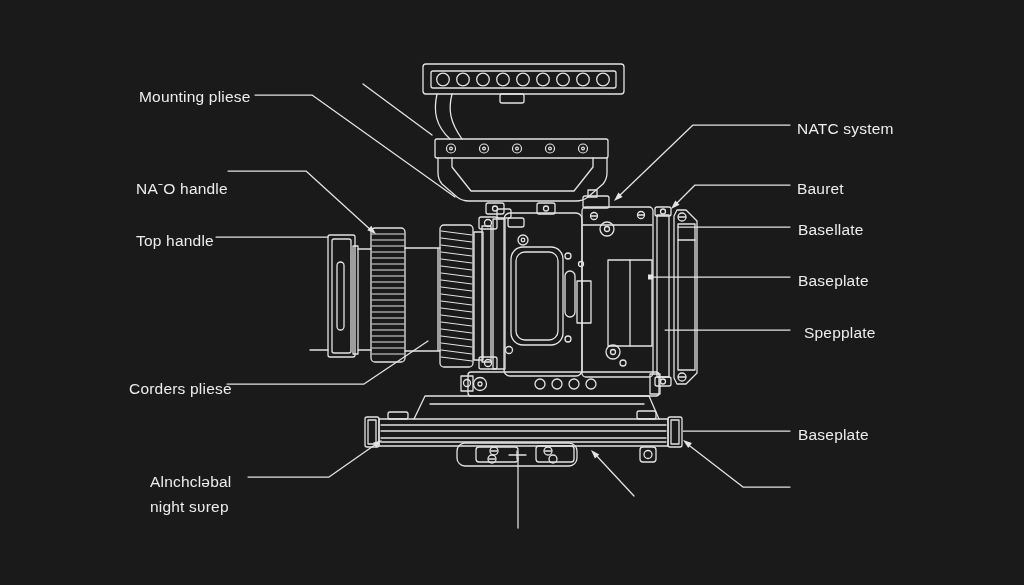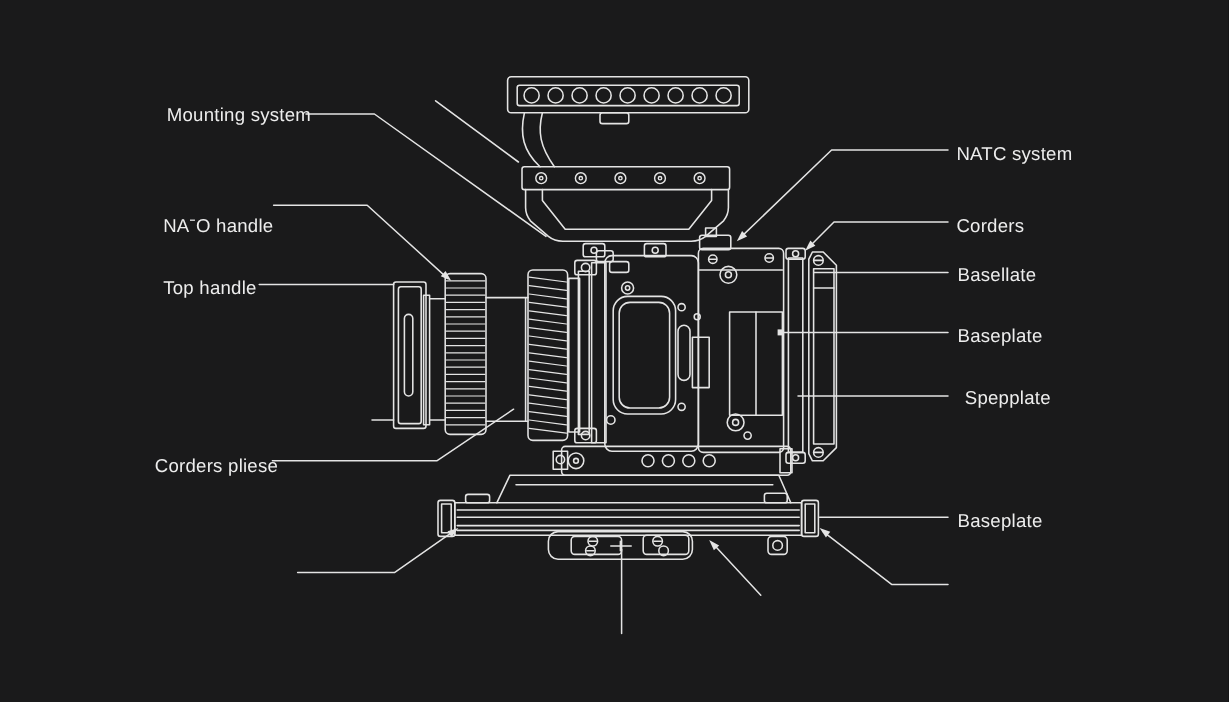--- a/index.html
+++ b/index.html
@@ -201,25 +201,29 @@
       <rect x="648" y="274.5" width="5" height="5" fill="#e4e4e4" stroke="none"></rect>
       <path d="M790,330 H665"></path>
       <path d="M790,431 H683"></path>
       <path d="M790,487 H743 L686,443"></path>
       <polygon points="683,440 691.9,443.1 688.3,447.9" fill="#e4e4e4" stroke="none"></polygon>
       <path d="M594,453 L634,496"></path>
       <polygon points="591,450 599.3,454.6 594.9,458.6" fill="#e4e4e4" stroke="none"></polygon>
     </g>
   </svg>
 
-  <div class="lbl" style="left:139px;top:84px">Mounting system</div>
+  <div class="lbl" style="left:139px;top:84px">Mounting pliese</div>
   <div class="lbl" style="left:136px;top:176px">NAˉO handle</div>
   <div class="lbl" style="left:136px;top:228px">Top handle</div>
   <div class="lbl" style="left:129px;top:376px">Corders pliese</div>
+  <div class="lbl" style="left:150px;top:469px">
+    <span>Alnchcləbal</span>
+    <span class="l2">night sʋrep</span>
+  </div>
 
   <div class="lbl" style="left:797px;top:116px">NATC system</div>
-  <div class="lbl" style="left:797px;top:176px">Corders</div>
+  <div class="lbl" style="left:797px;top:176px">Bauret</div>
   <div class="lbl" style="left:798px;top:217px">Basellate</div>
   <div class="lbl" style="left:798px;top:268px">Baseplate</div>
   <div class="lbl" style="left:804px;top:320px">Spepplate</div>
   <div class="lbl" style="left:798px;top:422px">Baseplate</div>
 
 </div>
 
 </body></html>

